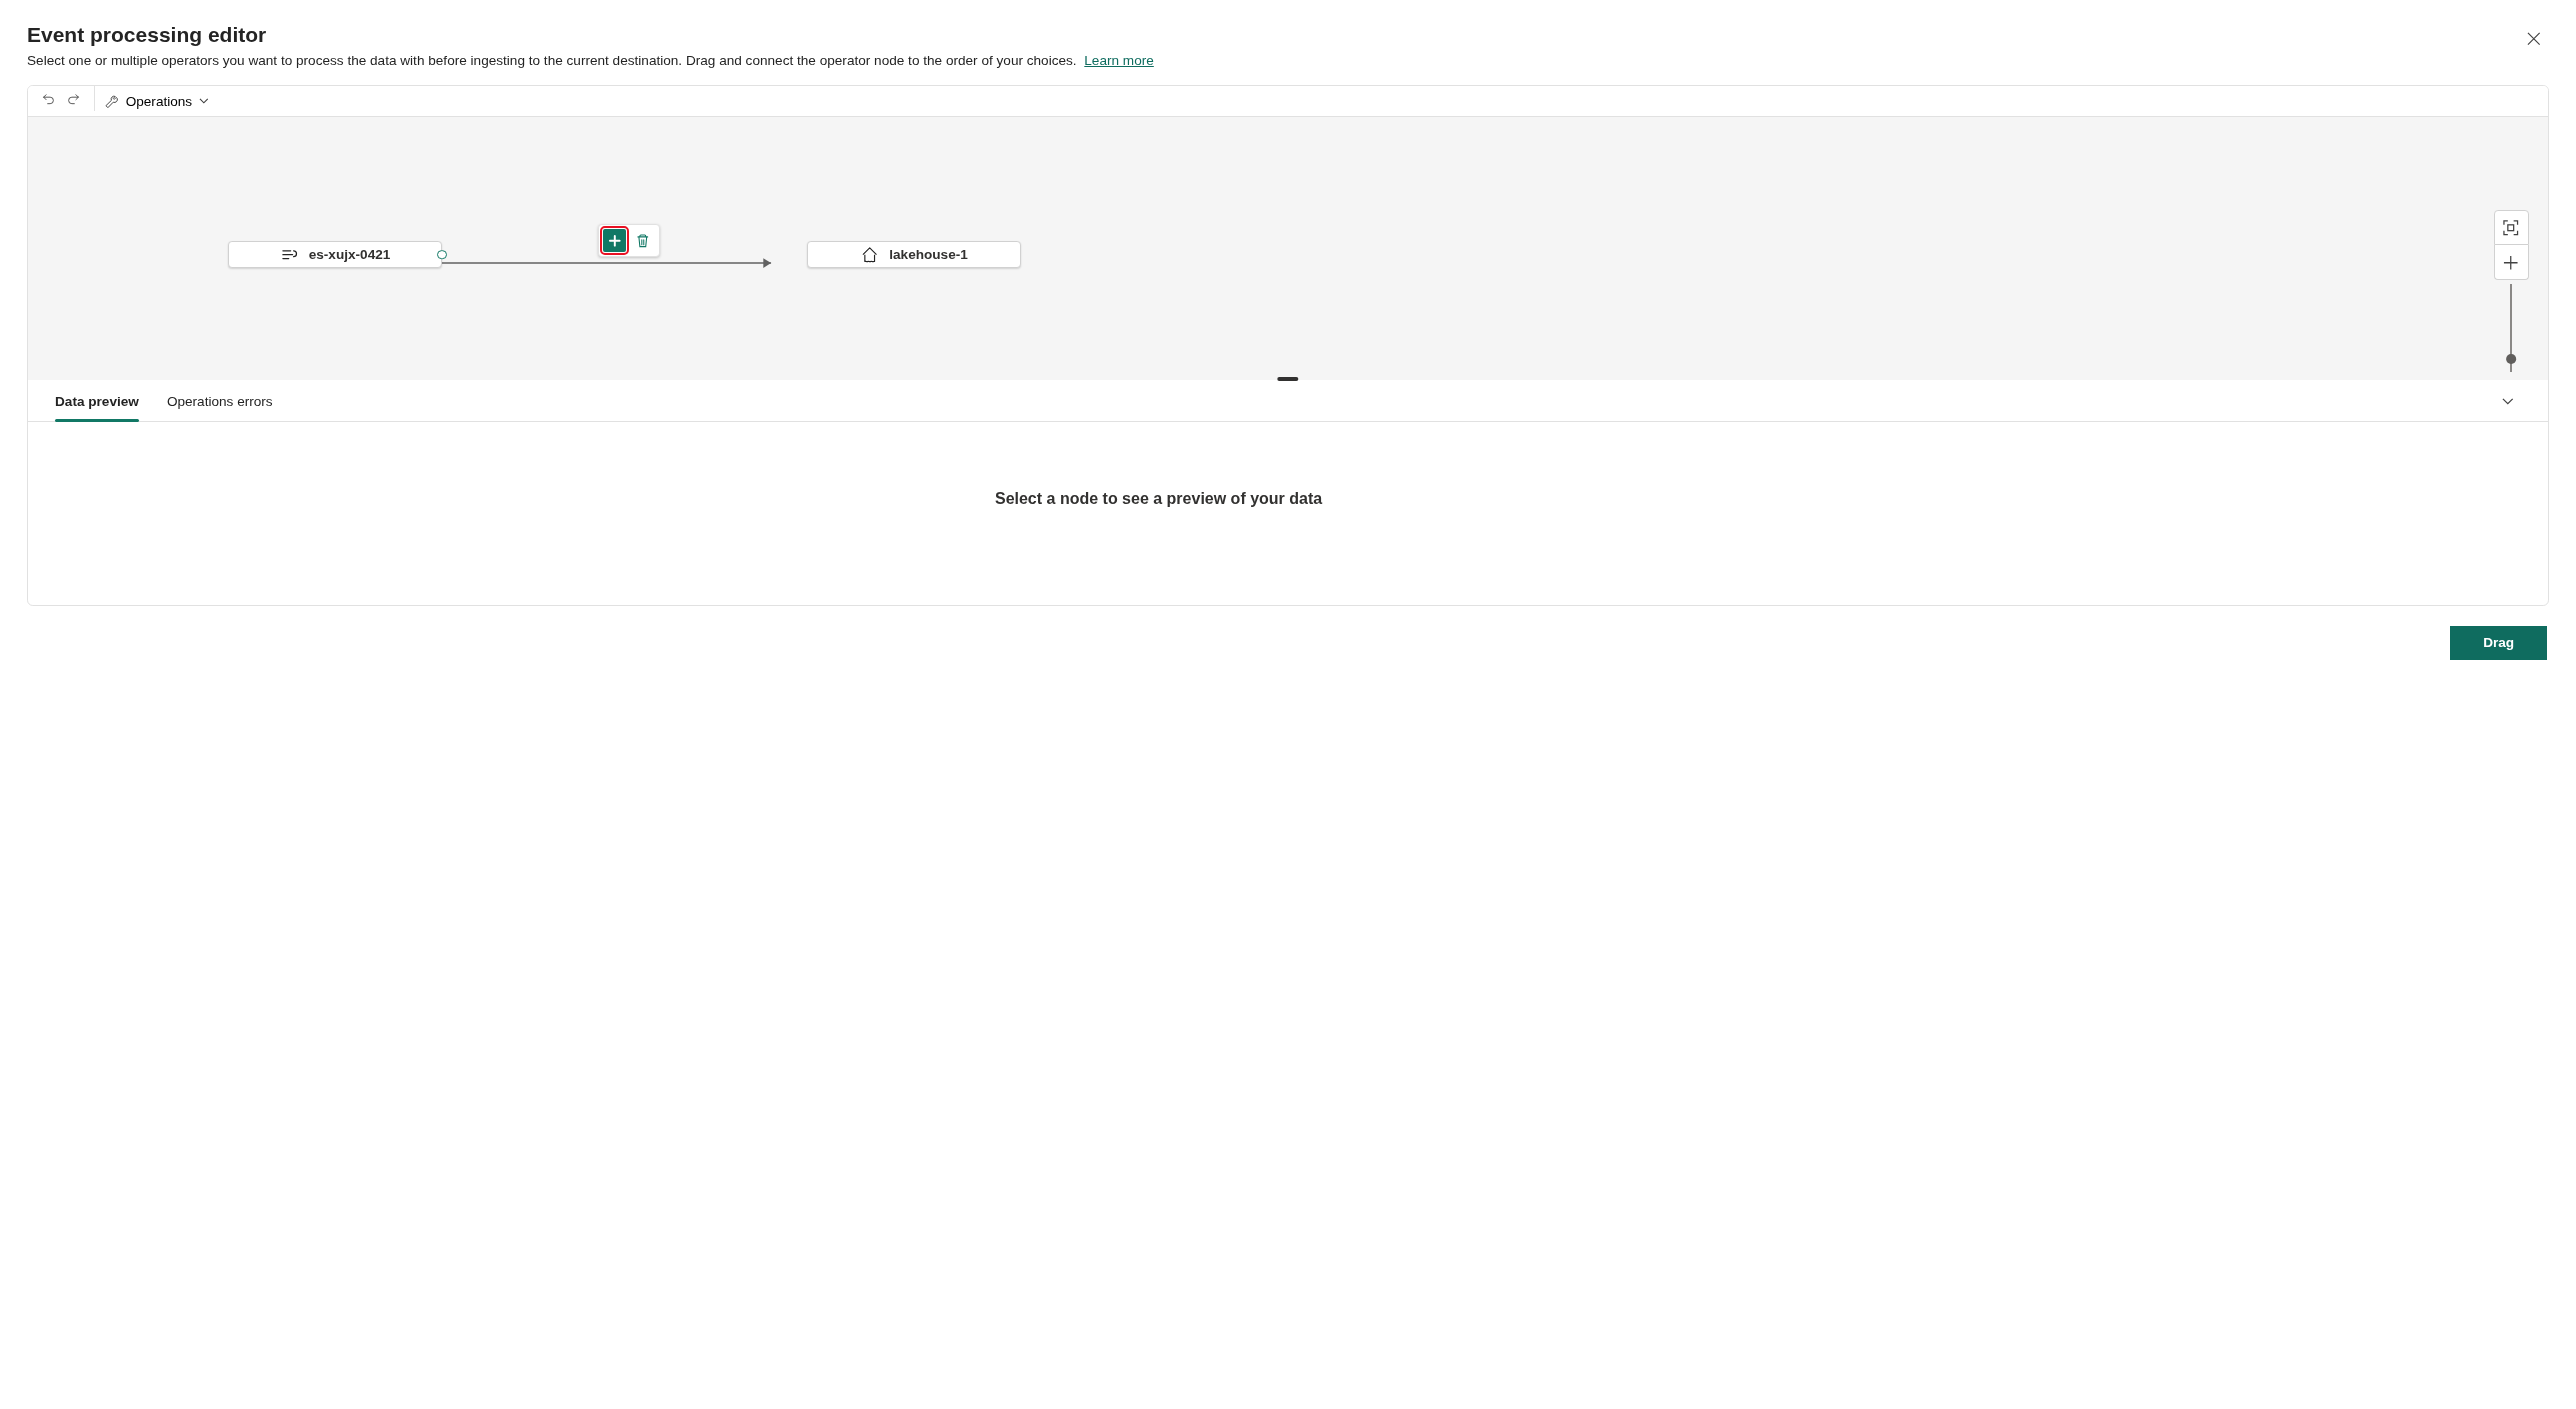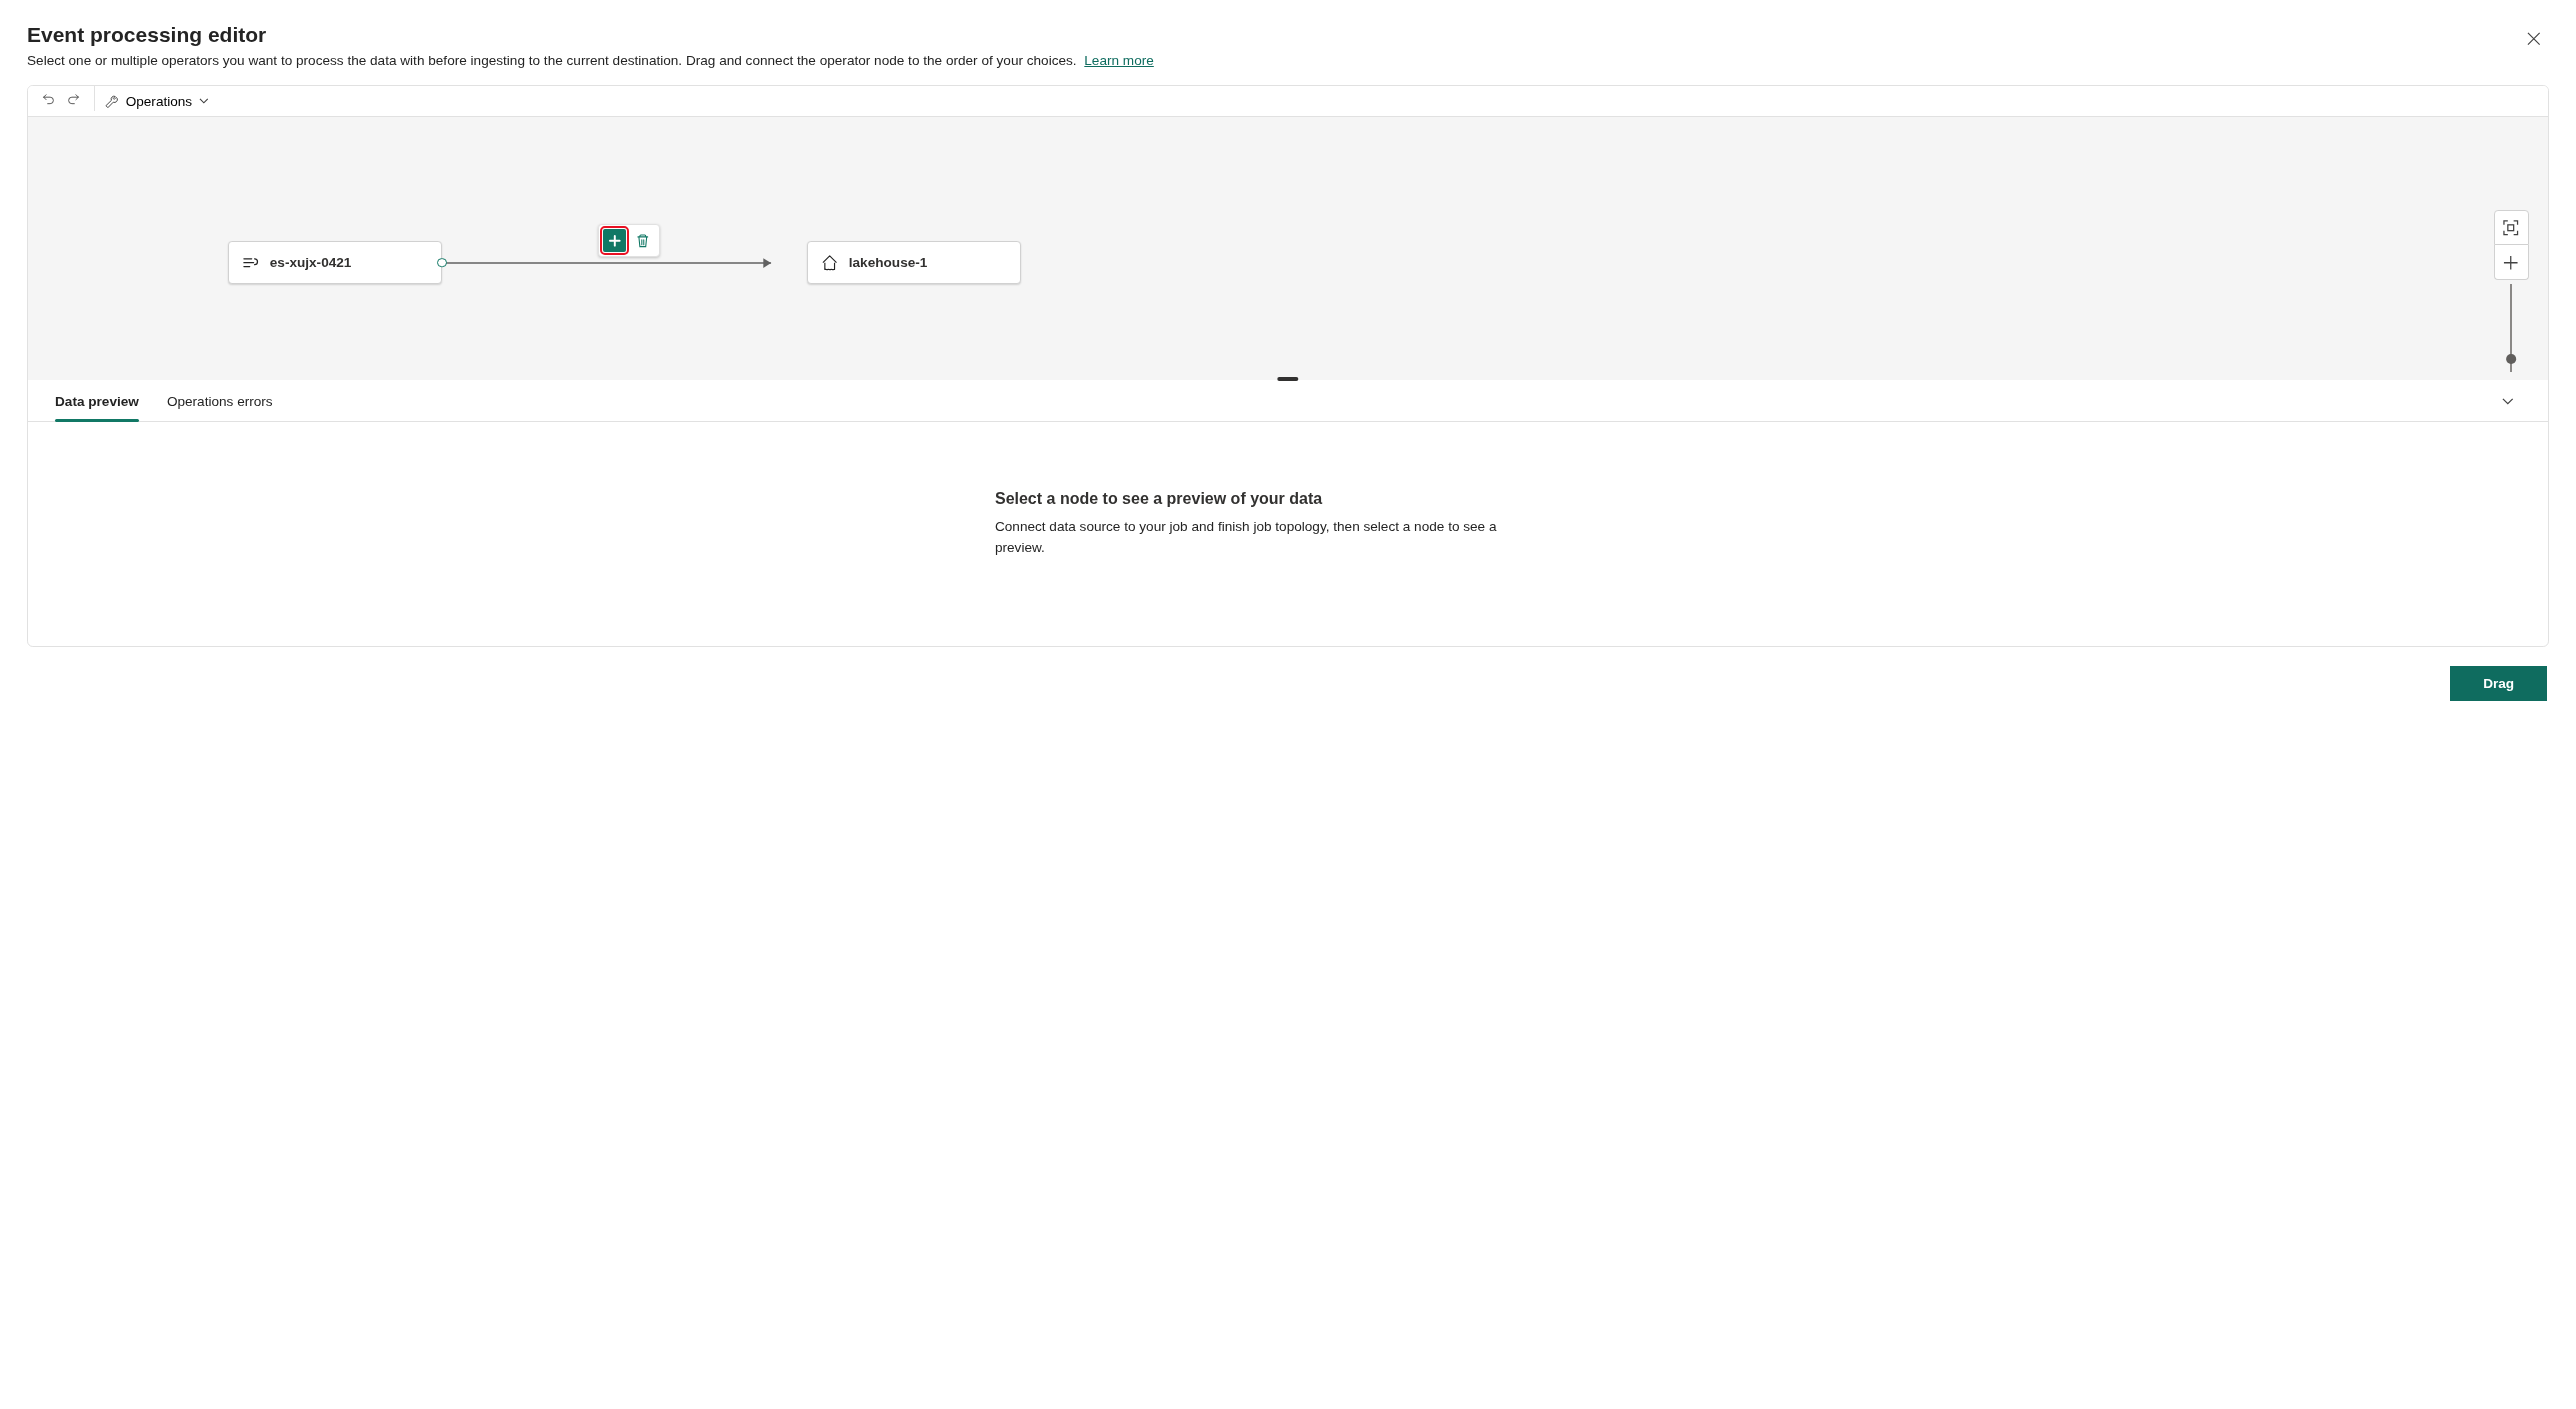--- a/index.html
+++ b/index.html
@@ -50,23 +50,23 @@
   .ops-btn {
     display:flex; align-items:center; gap:5.8px; padding:0 9.7px;
     font-size:13.6px; cursor:pointer; background:none; border:none; height:100%;
   }
   .canvas {
     position:relative; height:263px; background:#f5f5f5;
   }
   .node {
     position:absolute; background:#fff; border:1px solid #d1d1d1; border-radius:3.9px;
     box-shadow:0 1px 1.9px rgba(0,0,0,.15);
-    height:43px; width:214px;
+    height:27px; width:214px;
     display:flex; align-items:center; gap:9.7px; padding:0 11.7px;
-    font-size:13.6px; font-weight:600;
+    font-size:13.6px; font-weight:600;justify-content:center;
   }
   .node .handle-out {
     position:absolute; right:-5.8px; top:50%; transform:translateY(-50%);
     width:9.7px; height:9.7px; border:1.9px solid #117865; border-radius:50%; background:#fff;
   }
   .edge-toolbar {
     position:absolute; display:flex; gap:5.8px; background:#fff; border:1px solid #e1e1e1;
     border-radius:3.9px; padding:3.9px; box-shadow:0 1px 2.9px rgba(0,0,0,.2);
   }
   .edge-btn {
@@ -240,21 +240,20 @@
       <button class="collapse-btn">
         <svg width="15.6" height="15.6" viewBox="0 0 16 16">
             <path d="M3 6l5 5 5-5" stroke="#424242" stroke-width="1.3" fill="none"></path>
           </svg>
       </button>
     </div>
 
     <div class="preview-body">
       <div class="preview-inner">
         <h2 class="pv-title">Select a node to see a preview of your data</h2>
-        <p class="pv-text">Connect data source to your job and finish job topology, then select a node to see a preview.</p>
       </div>
     </div>
 
   </div>
 
   <div class="footer">
     <button class="save-btn">Drag</button>
   </div>
 
 </div>

